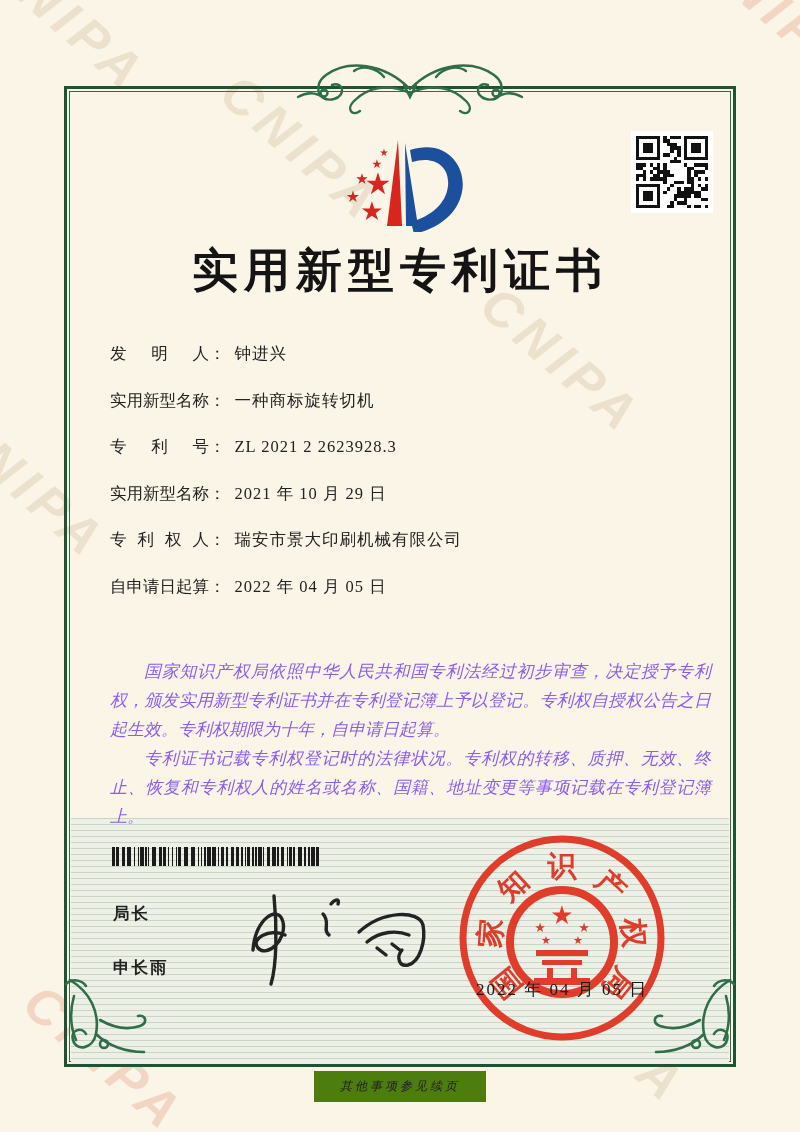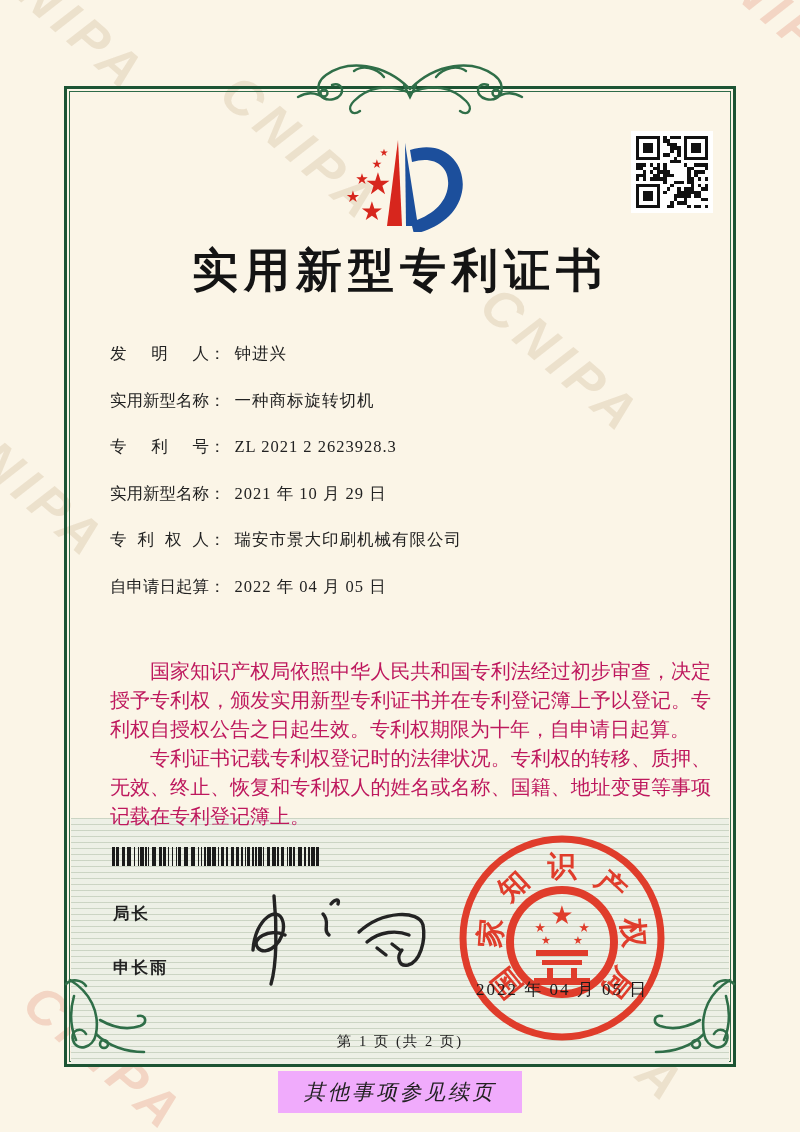--- a/index.html
+++ b/index.html
@@ -50,42 +50,42 @@
     display:inline-block; width:99px; text-align:justify; text-align-last:justify;
     text-justify:inter-character; vertical-align:top;
   }
   .fcolon{display:inline-block; vertical-align:top;}
   .fvalue{display:inline-block; vertical-align:top; margin-left:9px; letter-spacing:1px;}
   .pair2{position:absolute; left:257px; top:0;}
   .pair2 .flabel{width:88px;}
   
   .bodytext{
     position:absolute; left:110px; top:657px; width:601px; z-index:5;
-    font-size:20px; line-height:29px; color:#be185d;
+    font-size:17px; line-height:29px; font-style:italic; color:#8b5cf6;
     text-align:justify;
   }
   .bodytext p{margin:0; text-indent:2em;}
   
   .barcode{position:absolute; left:112px; top:847px; z-index:5;}
   .signer{position:absolute; left:113px; top:903px; z-index:5; font-size:16.5px; font-weight:600; letter-spacing:2px;}
   .signer div{margin-bottom:32px;}
   .signature{position:absolute; left:225px; top:878px; z-index:5;}
   .seal{position:absolute; left:452px; top:832px; z-index:5; opacity:0.93;}
   .seal-date{
     position:absolute; left:452px; top:978px; width:220px; text-align:center;
     font-size:17px; letter-spacing:2px; color:#1a1a1a; z-index:6;
   }
   .page-num{
     position:absolute; left:0; right:0; top:1032px; text-align:center;
     font-size:14.5px; letter-spacing:2px; z-index:5;
   }
   .note-box{
     position:absolute; left:50%; transform:translateX(-50%); top:1071px;
-    background:#f0abfc; padding:7px 26px; z-index:5;
-    font-size:21px; font-style:italic; letter-spacing:3px; white-space:nowrap;
+    background:#4d7c0f; padding:7px 26px; z-index:5;
+    font-size:12px; font-style:italic; letter-spacing:3px; white-space:nowrap;
   }
 </style>
 </head>
 <body>
 
 <div class="page">
 
   <div class="wm" style="left:-30px; top:-12px;">CNIPA</div>
   <div class="wm" style="left:205px; top:118px;">CNIPA</div>
   <div class="wm" style="left:465px; top:330px;">CNIPA</div>
@@ -402,16 +402,15 @@
   <text x="110" y="44" text-anchor="middle" font-size="29" font-weight="bold" fill="#e0301e" font-family="&quot;Liberation Serif&quot;,serif" transform="rotate(-129 110 106)">国</text>
       <text x="110" y="44" text-anchor="middle" font-size="29" font-weight="bold" fill="#e0301e" font-family="&quot;Liberation Serif&quot;,serif" transform="rotate(-86 110 106)">家</text>
       <text x="110" y="44" text-anchor="middle" font-size="29" font-weight="bold" fill="#e0301e" font-family="&quot;Liberation Serif&quot;,serif" transform="rotate(-43 110 106)">知</text>
       <text x="110" y="44" text-anchor="middle" font-size="29" font-weight="bold" fill="#e0301e" font-family="&quot;Liberation Serif&quot;,serif" transform="rotate(0 110 106)">识</text>
       <text x="110" y="44" text-anchor="middle" font-size="29" font-weight="bold" fill="#e0301e" font-family="&quot;Liberation Serif&quot;,serif" transform="rotate(43 110 106)">产</text>
       <text x="110" y="44" text-anchor="middle" font-size="29" font-weight="bold" fill="#e0301e" font-family="&quot;Liberation Serif&quot;,serif" transform="rotate(86 110 106)">权</text>
       <text x="110" y="44" text-anchor="middle" font-size="29" font-weight="bold" fill="#e0301e" font-family="&quot;Liberation Serif&quot;,serif" transform="rotate(129 110 106)">局</text>
     </svg>
   <div class="seal-date">2022 年 04 月 05 日</div>
 
-  <div class="page-num">第 1 页 (共 2 页)</div>
   <div class="note-box">其他事项参见续页</div>
 
 </div>
 
 </body></html>

